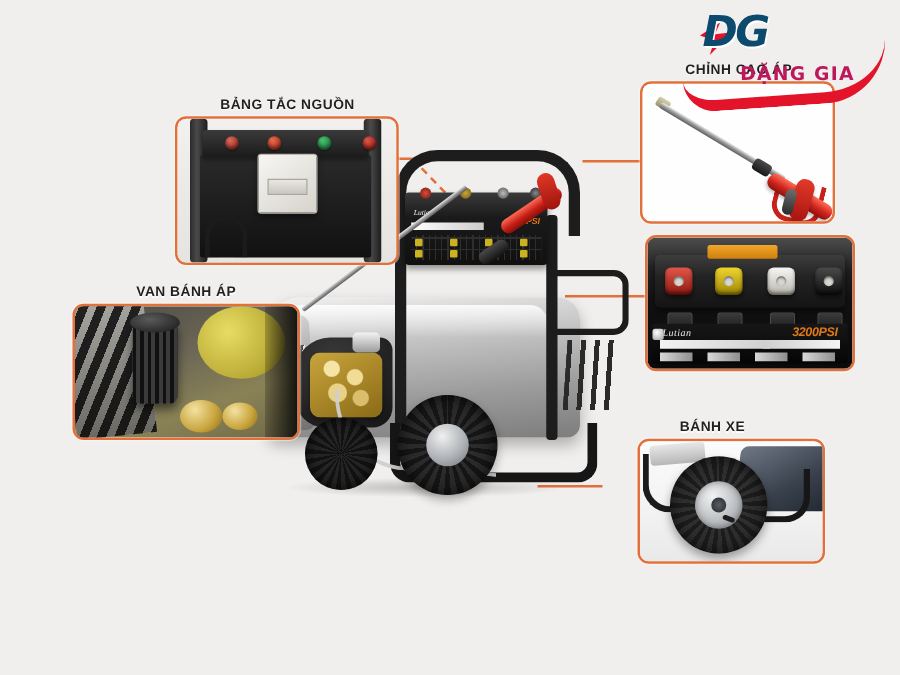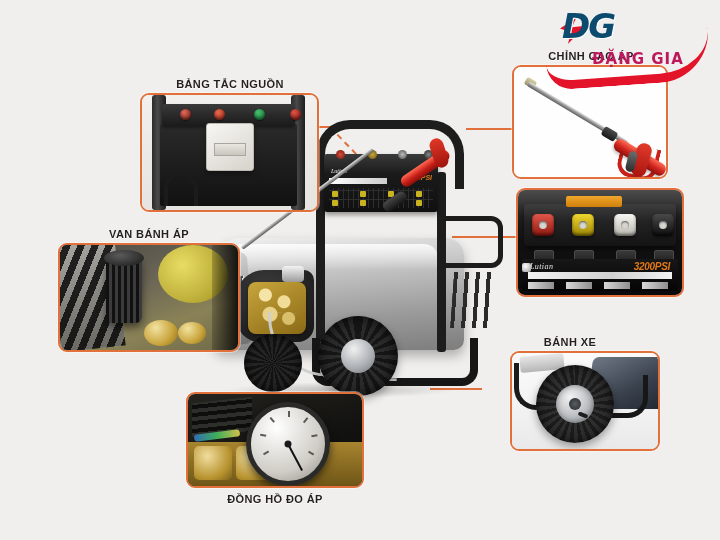--- a/index.html
+++ b/index.html
@@ -368,44 +368,20 @@
         <div class="rv-yellow"></div>
         <div class="rv-fins"></div>
         <div class="rv-brass1"></div>
         <div class="rv-brass2"></div>
         <div class="rv-knob"></div>
         <div class="rv-dark"></div>
       </div>
     </div>
   </div>
 
-  <div class="callout" style="left:186px;top:392px;width:178px;">
-    <div class="frame" style="width:174px;height:92px;">
-      <div class="inner">
-        <div class="pg-bg"></div>
-        <div class="pg-vent"></div>
-        <div class="pg-wire"></div>
-        <div class="pg-brass"></div>
-        <div class="pg-hexL"></div>
-        <div class="pg-hexR"></div>
-        <div class="pg-dial">
-          <div class="pg-tick" style="transform:rotate(-120deg);"></div>
-          <div class="pg-tick" style="transform:rotate(-80deg);"></div>
-          <div class="pg-tick" style="transform:rotate(-40deg);"></div>
-          <div class="pg-tick" style="transform:rotate(0deg);"></div>
-          <div class="pg-tick" style="transform:rotate(40deg);"></div>
-          <div class="pg-tick" style="transform:rotate(80deg);"></div>
-          <div class="pg-tick" style="transform:rotate(120deg);"></div>
-          <div class="pg-needle"></div>
-          <div class="pg-hub"></div>
-        </div>
-      </div>
-    </div>
-    <div class="cap" style="margin:5px 0 0 0;">ĐỒNG HỒ ĐO ÁP</div>
-  </div>
 
   <div class="callout" style="left:512px;top:50px;width:158px;">
     <div class="cap">CHỈNH CAO ÁP</div>
     <div class="frame" style="width:152px;height:110px;">
       <div class="inner">
         <div class="sg-bg"></div>
         <div class="sg-tip"></div>
         <div class="sg-lance"></div>
         <div class="sg-collar"></div>
         <div class="sg-guard"></div>

